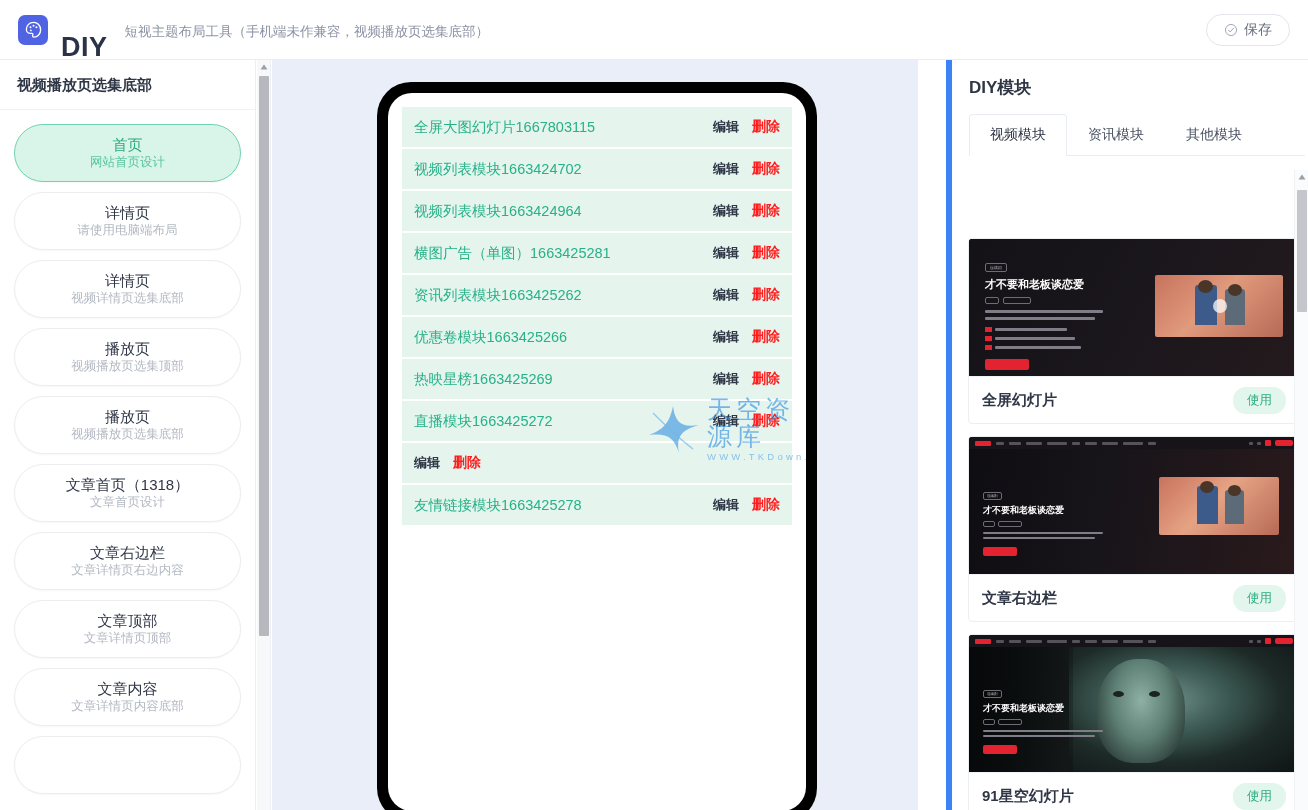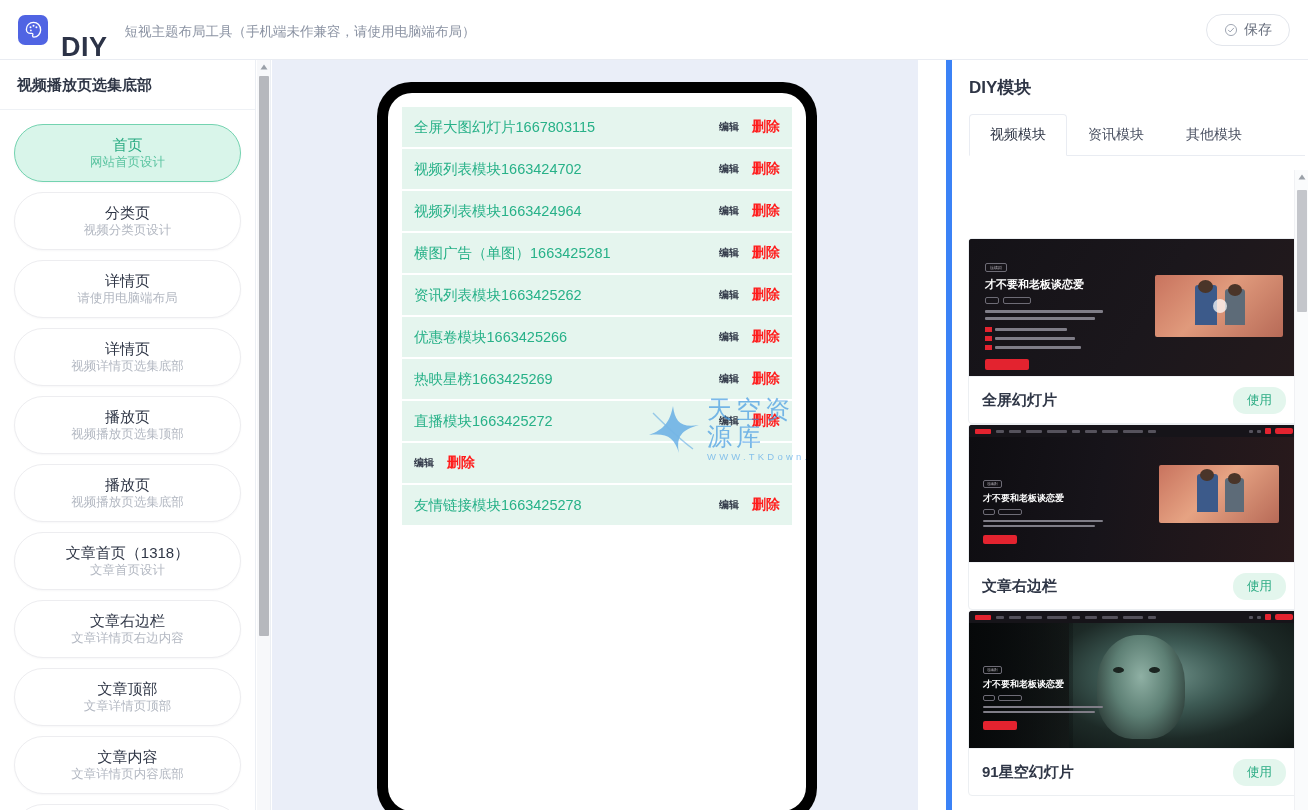--- a/index.html
+++ b/index.html
@@ -113,21 +113,21 @@
     background:#e5f5ee;
     display:flex; align-items:center;
     padding:0 12px;
     border-bottom:2px solid #ffffff;
   }
   .mod-row .mod-name {
     font-size:14.5px; color:#27b188; flex:1;
     white-space:nowrap; overflow:hidden; cursor:pointer;
   }
   .mod-row .mod-edit {
-    font-size:10px; color:#2f3646; font-weight:bold; margin-right:13px; cursor:pointer;
+    font-size:13px; color:#2f3646; font-weight:bold; margin-right:13px; cursor:pointer;
   }
   .mod-row .mod-del {
     font-size:14px; color:#ff1c1c; font-weight:bold; cursor:pointer;
   }
 
   
   #watermark {
     position:absolute; left:255px; top:303px;
     pointer-events:none; opacity:0.62;
     display:flex; align-items:center;
@@ -168,21 +168,21 @@
   .tab.active {
     color:#2f3646; background:#ffffff;
     border:1px solid #e9ecf2; border-bottom-color:#ffffff;
   }
   #card-scroll {
     position:absolute; left:0; top:168px; width:362px; height:642px;
     overflow:hidden; padding:10px 14px 0 16px;
   }
   .mod-card {
     border:1px solid #eceff2; border-radius:4px;
-    background:#fff; overflow:hidden;
+    margin-bottom:12px; background:#fff; overflow:hidden;
     cursor:pointer;
   }
   .card-thumb { height:137px; width:100%; position:relative; overflow:hidden; background:#111015; }
   .card-foot {
     height:47px; display:flex; align-items:center; justify-content:space-between;
     padding:0 13px; border-top:1px solid #f0f2f5;
   }
   .card-label { font-size:15px; font-weight:bold; color:#2f3646; }
   .use-btn {
     background:#e3f6ed; color:#2aab83; font-size:12.5px;
@@ -220,40 +220,36 @@
   <div id="logo-badge">
     <svg width="19" height="19" viewBox="0 0 24 24" fill="none">
       <path d="M12 3C6.9 3 3 6.9 3 11.6c0 3.1 2.4 5.3 5.1 5.3h1.8c1 0 1.6.9 1.2 1.8-.2.4-.3.9-.3 1.3 0 .9.8 1.6 1.7 1.6 4.7 0 8.5-4 8.5-8.9C21 6.9 17.1 3 12 3z" stroke="#ffffff" stroke-width="1.7" fill="none"></path>
       <circle cx="8.2" cy="9.1" r="1.25" fill="#ffffff"></circle>
       <circle cx="12" cy="7.3" r="1.25" fill="#ffffff"></circle>
       <circle cx="15.7" cy="9.2" r="1.25" fill="#ffffff"></circle>
       <circle cx="8.7" cy="13.2" r="1.1" fill="#ffffff"></circle>
     </svg>
   </div>
   <div id="app-title">DIY</div>
-  <div id="app-subtitle">短视主题布局工具（手机端未作兼容，请使用电脑端布局）</div>
+  <div id="app-subtitle">短视主题布局工具（手机端未作兼容，视频播放页选集底部）</div>
   <button id="save-button">
     <svg class="chk" viewBox="0 0 24 24">
       <circle cx="12" cy="12" r="9.5" fill="none" stroke="#9aa1ae" stroke-width="1.6"></circle>
       <path d="M7.5 12.3l3 3 6-6.4" fill="none" stroke="#9aa1ae" stroke-width="1.7" stroke-linecap="round" stroke-linejoin="round"></path>
     </svg>
     <span>保存</span>
   </button>
 </div>
 
 <div id="left-panel">
   <div id="left-title">视频播放页选集底部</div>
   <div id="page-list">
       <div class="page-item active">
         <span class="pi-name">首页</span>
         <span class="pi-desc">网站首页设计</span>
-      </div>
-      <div class="page-item">
-        <span class="pi-name">分类页</span>
-        <span class="pi-desc">视频分类页设计</span>
       </div>
       <div class="page-item">
         <span class="pi-name">详情页</span>
         <span class="pi-desc">请使用电脑端布局</span>
       </div>
       <div class="page-item">
         <span class="pi-name">详情页</span>
         <span class="pi-desc">视频详情页选集底部</span>
       </div>
       <div class="page-item">

